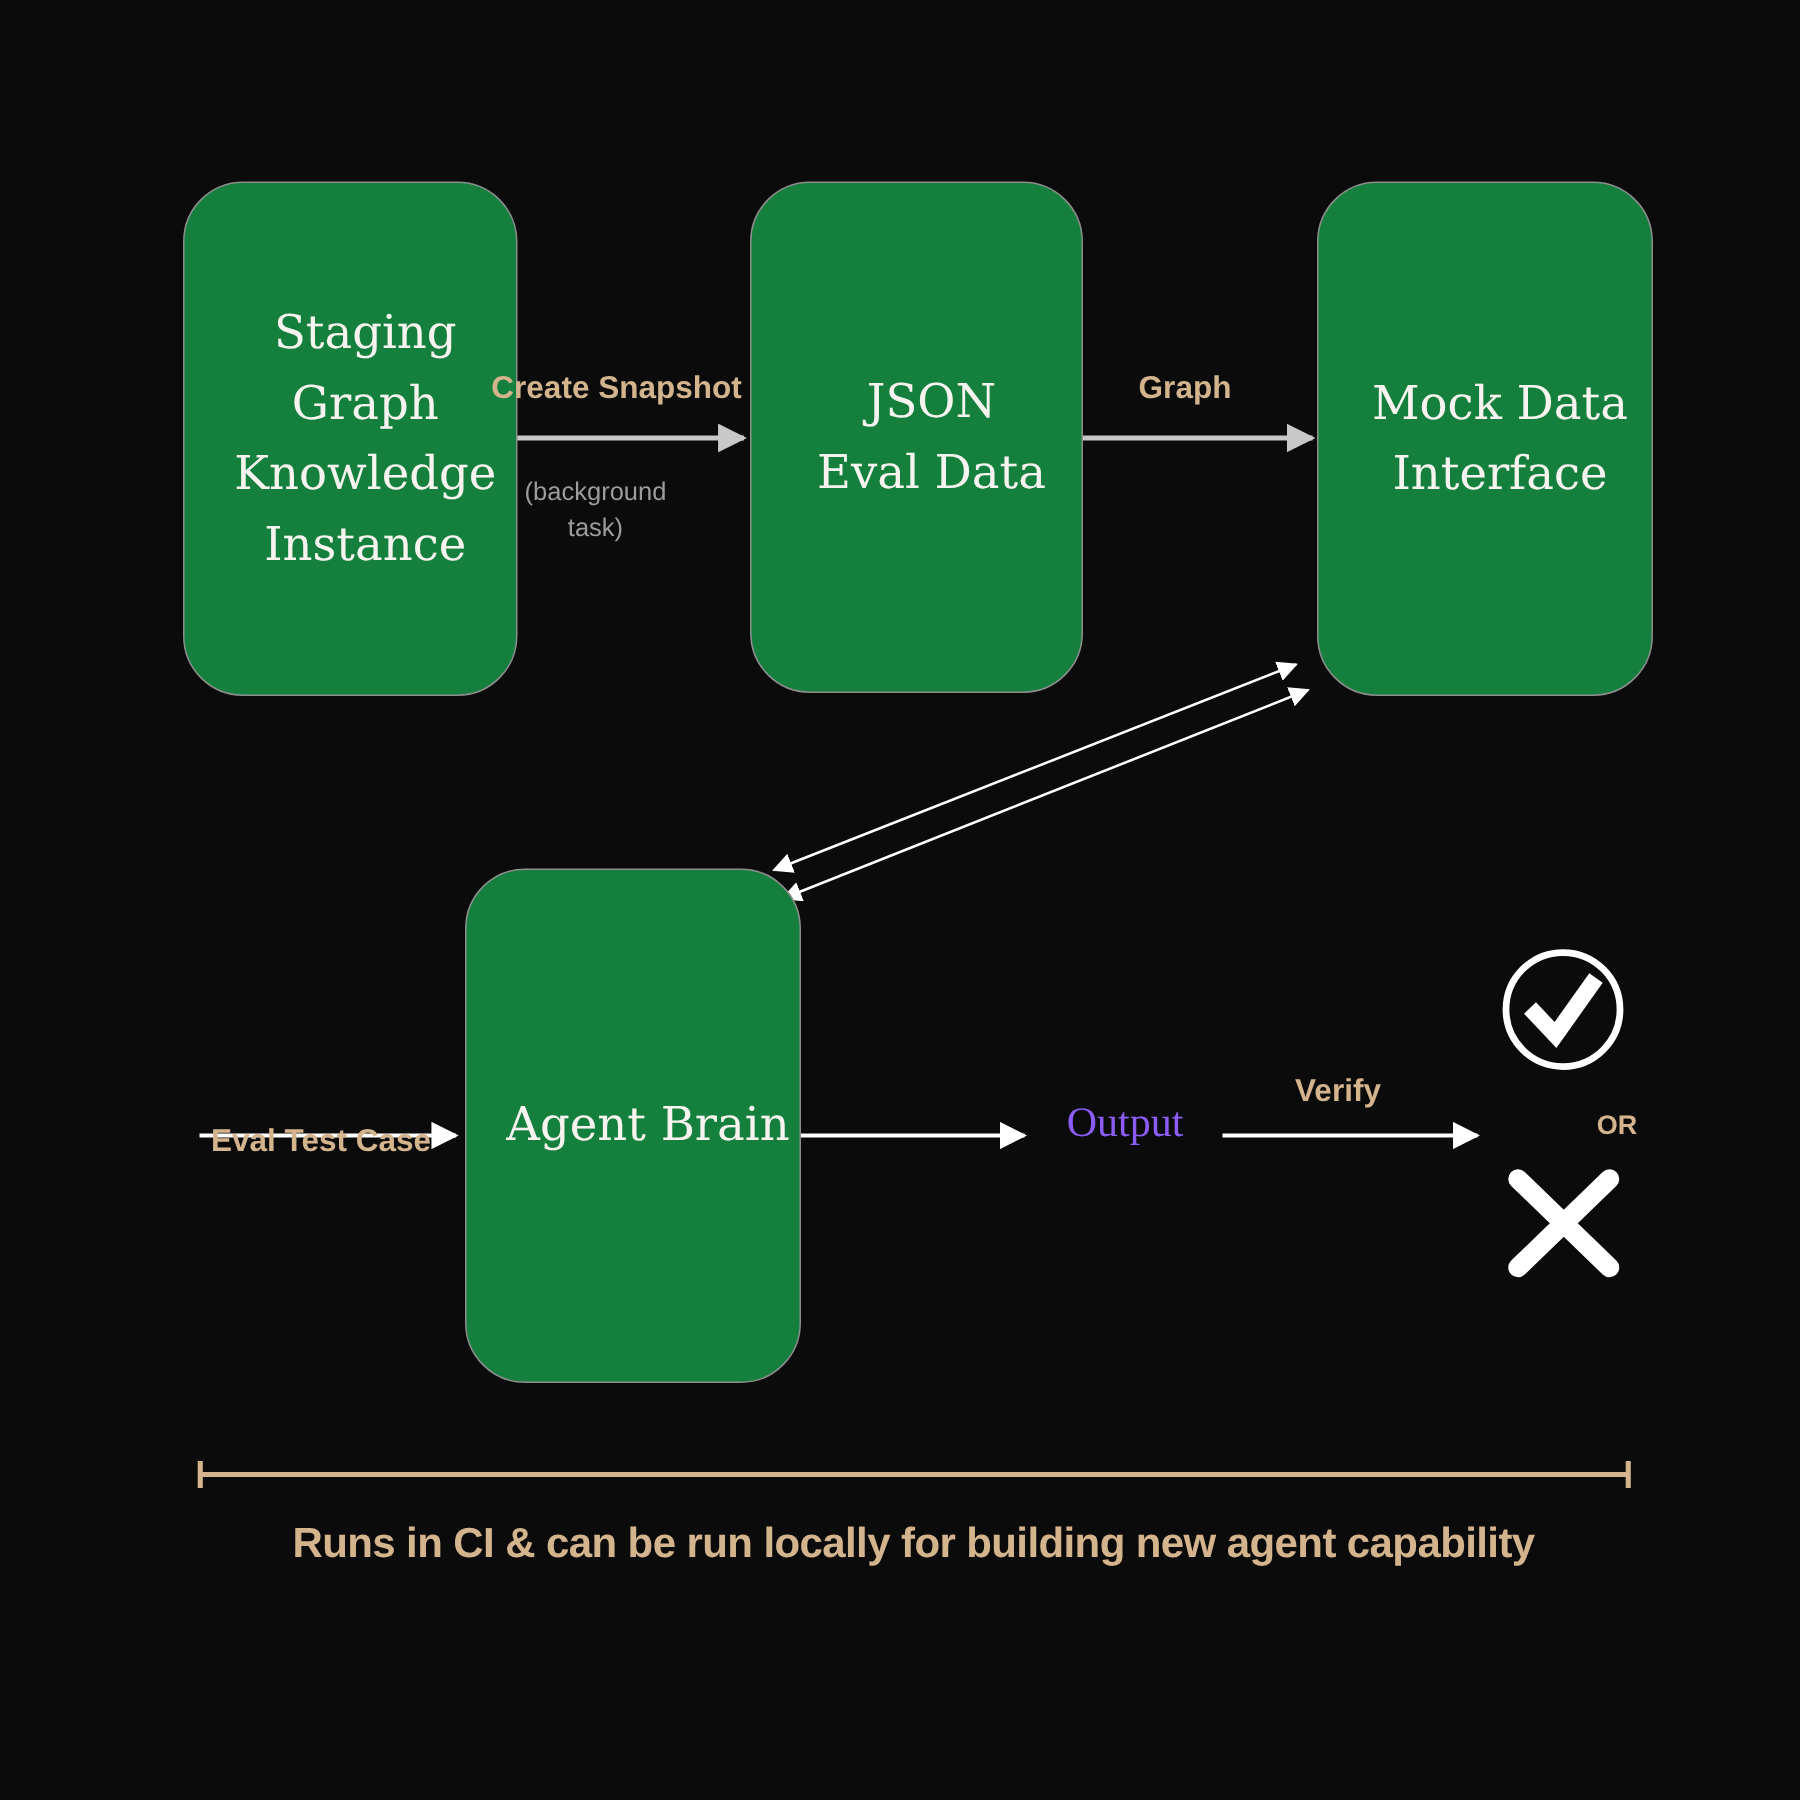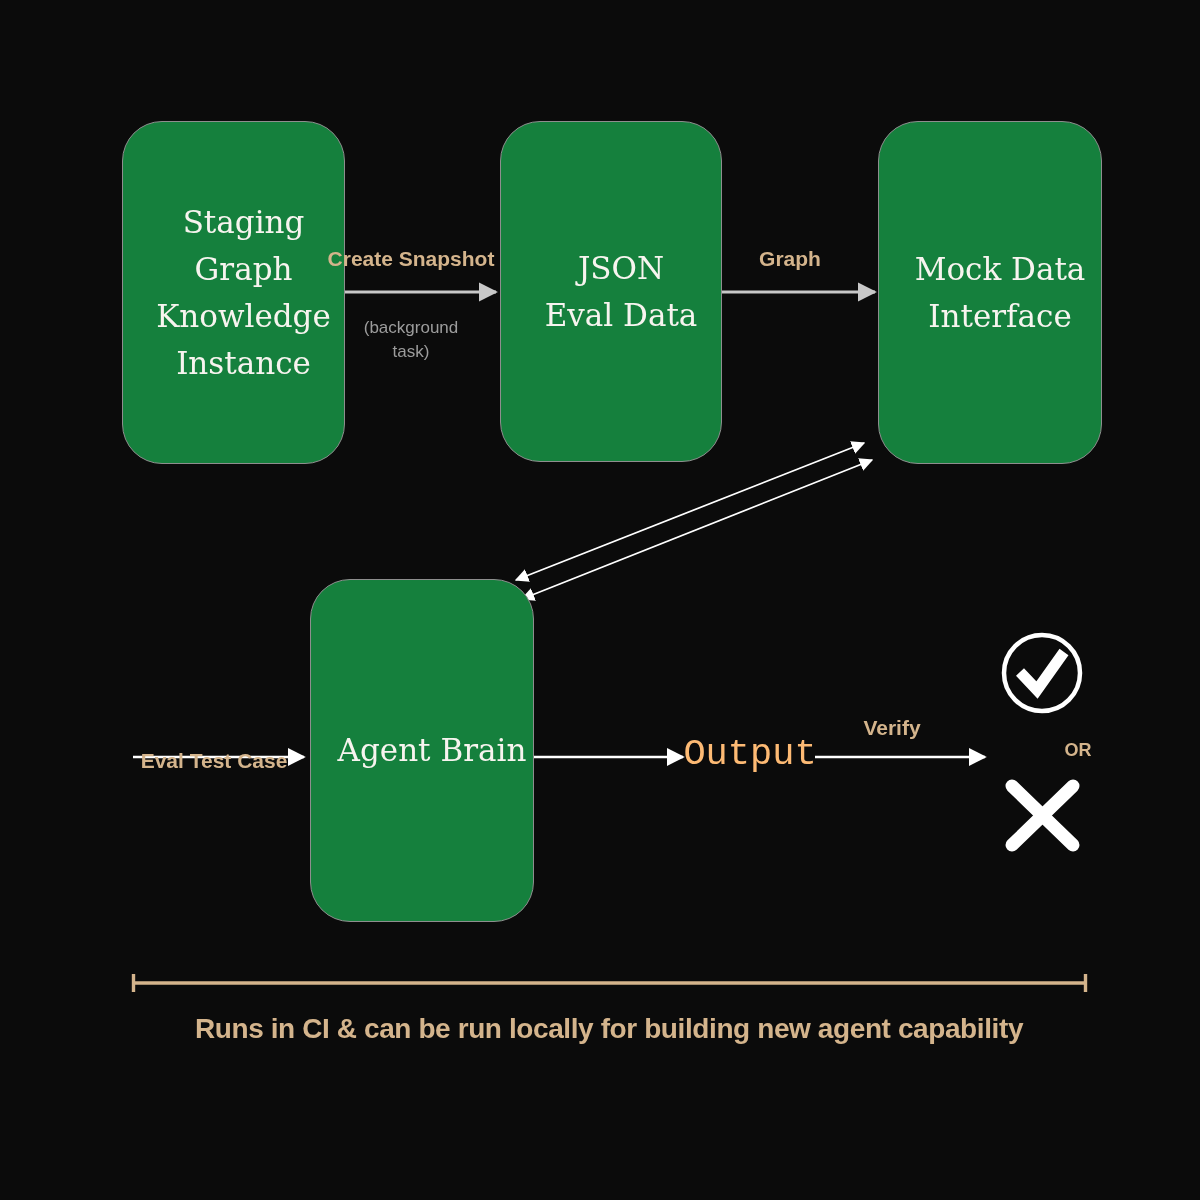--- a/index.html
+++ b/index.html
@@ -55,23 +55,23 @@
     color: #9c9c9c;
     font-weight: 400;
     font-size: 17px;
     line-height: 24px;
     white-space: nowrap;
     text-align: center;
   }
   .serif-label {
     position: absolute;
     transform: translateX(-50%);
-    font-family: Liberation Mono, monospace;
-    color: #fdba74;
-    font-size: 37px;
+    font-family: Liberation Serif, serif;
+    color: #8b5cf6;
+    font-size: 28px;
     white-space: nowrap;
   }
   .or-label {
     position: absolute;
     transform: translateX(-50%);
     color: #d4b48c;
     font-weight: bold;
     font-size: 18px;
     white-space: nowrap;
     margin-left: 36px;
@@ -159,21 +159,21 @@
   </div>
 
   <div class="box" style="left:310px; top:579px; width:202px; height:341px;">
     <div class="box-text">
       <div>Agent Brain</div>
     </div>
   </div>
 
   <div class="flow-label" style="left:411px; top:247px;">Create Snapshot</div>
 
-  <div class="sub-label" style="left:411px; top:316px;">
+  <div class="sub-label" style="left:397px; top:316px;">
     <div>(background</div>
     <div>task)</div>
   </div>
 
   <div class="flow-label" style="left:790px; top:247px;">Graph</div>
 
   <div class="flow-label" style="left:214px; top:713px;margin-top:36px;">Eval Test Case</div>
 
   <div class="serif-label" style="left:750px; top:733px;">Output</div>
 

